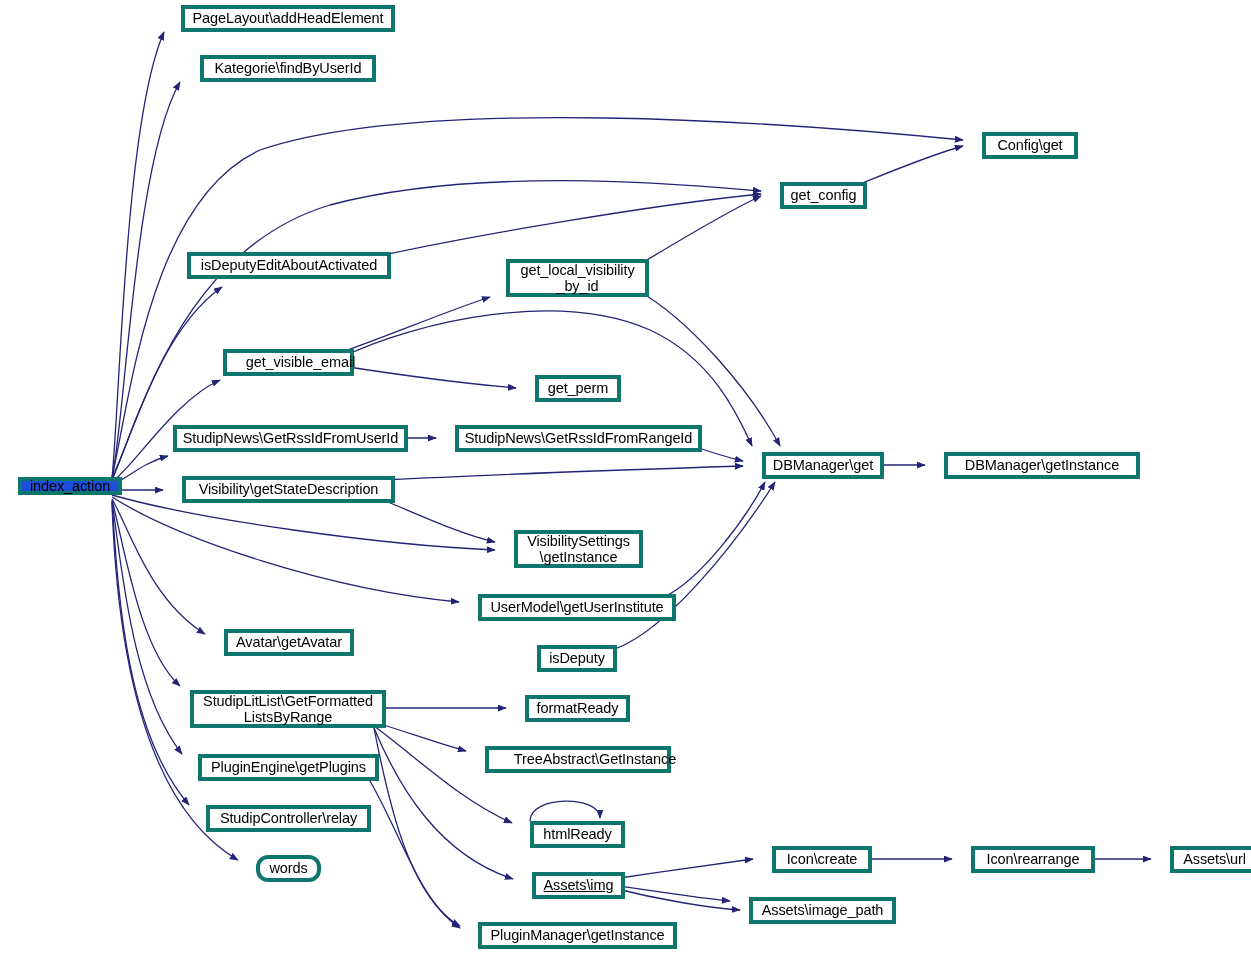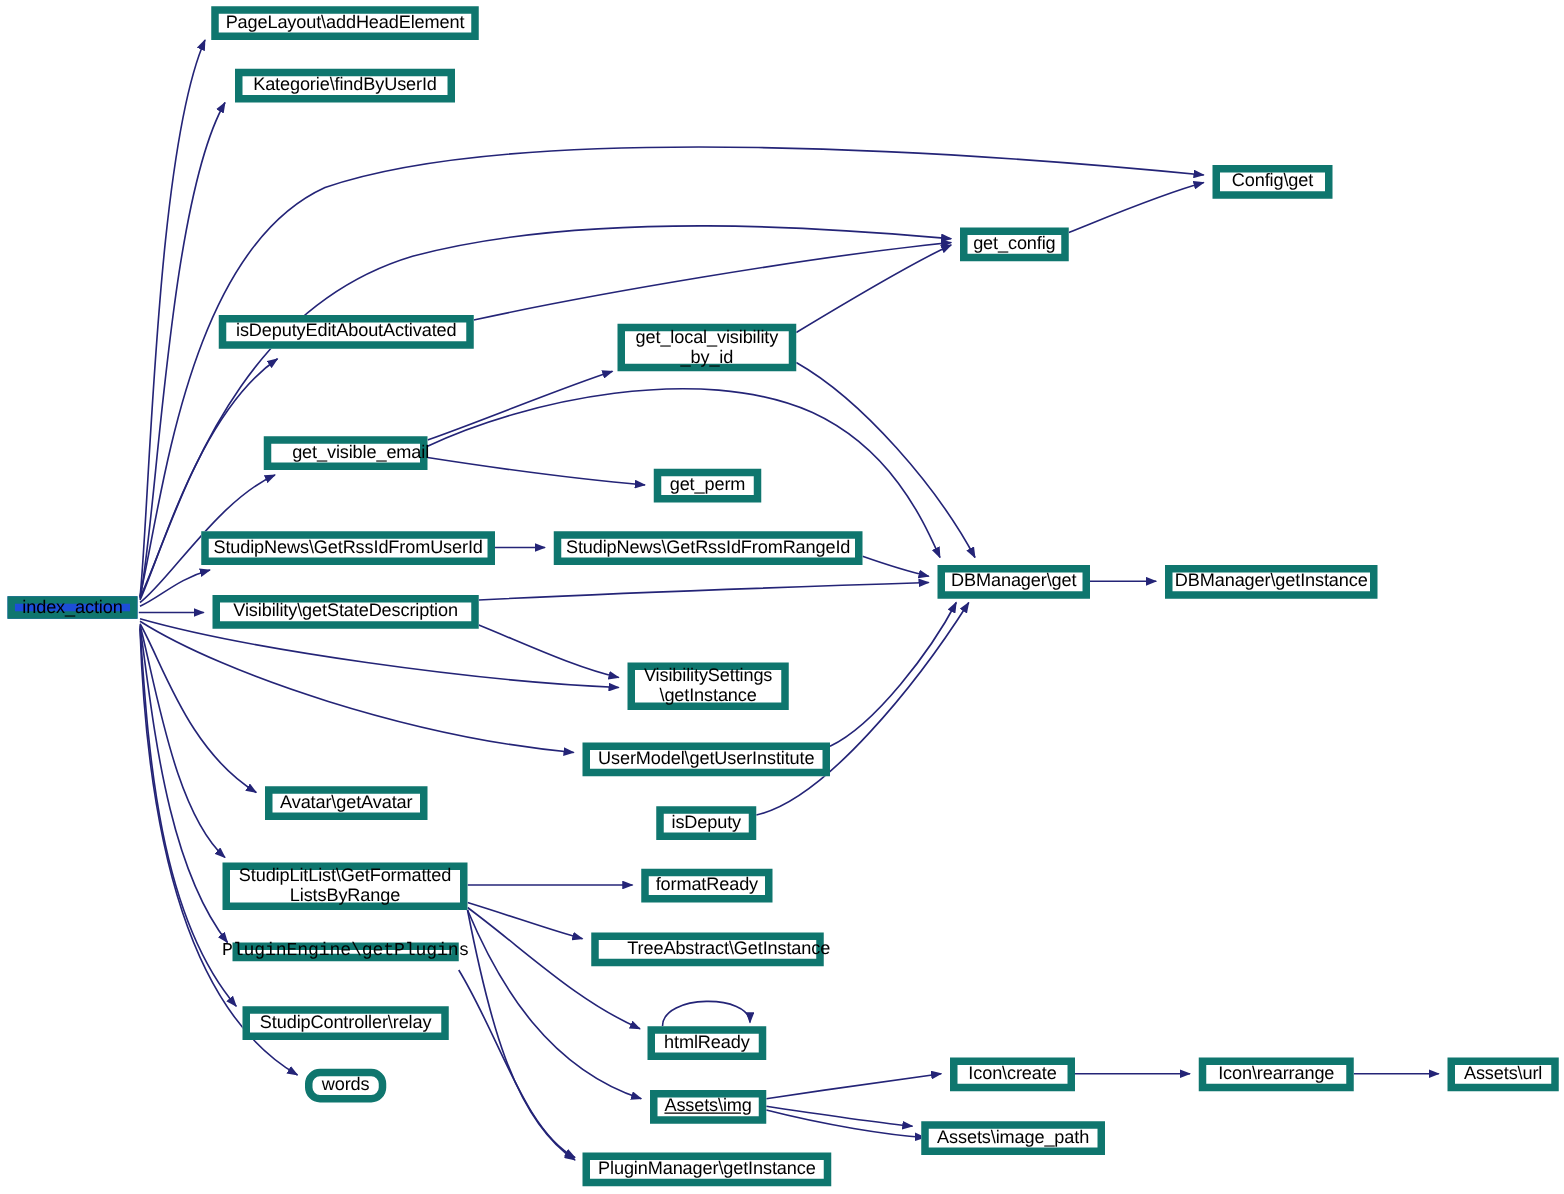--- a/index.html
+++ b/index.html
@@ -20,31 +20,32 @@
     position: absolute;
     left: 0;
     top: 0;
     width: 1251px;
     height: 955px;
     pointer-events: none;
   }
   .node {
     position: absolute;
     box-sizing: border-box;
-    border: 6px solid #0f766e;
+    border: 4px solid #0f766e;
     background: #ffffff;
     color: #000000;
     font-size: 14.5px;
     line-height: 1.12;
     display: flex;
     align-items: center;
     justify-content: center;
     text-align: center;
     white-space: pre-line;
     letter-spacing: -0.1px;
+    margin-left: 12px;
   }
   .node.current {
     background: #bfbfbf;
   }
 </style>
 </head>
 <body>
 
 <div id="graph">
   <svg id="edge-layer" viewBox="0 0 1251 955">
@@ -101,38 +102,38 @@
       <div class="node current" style="left: 6px; top: 477px; width: 104px; height: 18px; background: #1d4ed8;">index_action</div>
       <div class="node" style="left: 169px; top: 5px; width: 214px; height: 27px;">PageLayout\addHeadElement</div>
       <div class="node" style="left: 188px; top: 55px; width: 176px; height: 27px;">Kategorie\findByUserId</div>
       <div class="node" style="left: 175px; top: 252px; width: 204px; height: 27px;">isDeputyEditAboutActivated</div>
       <div class="node" style="left: 211px; top: 349px; width: 131px; height: 27px; padding-left: 24px;">get_visible_email</div>
       <div class="node" style="left: 161px; top: 425px; width: 235px; height: 27px;">StudipNews\GetRssIdFromUserId</div>
       <div class="node" style="left: 170px; top: 476px; width: 213px; height: 27px;">Visibility\getStateDescription</div>
       <div class="node" style="left: 212px; top: 629px; width: 130px; height: 27px;">Avatar\getAvatar</div>
       <div class="node" style="left: 178px; top: 690px; width: 196px; height: 38px;">StudipLitList\GetFormatted
 ListsByRange</div>
-      <div class="node" style="left: 186px; top: 754px; width: 181px; height: 15px; font-family: Liberation Mono, monospace;">PluginEngine\getPlugins</div>
+      <div class="node" style="left: 186px; top: 754px; width: 181px; height: 27px;">PluginEngine\getPlugins</div>
       <div class="node" style="left: 194px; top: 805px; width: 165px; height: 27px;">StudipController\relay</div>
       <div class="node" style="left: 244px; top: 855px; width: 65px; height: 27px; border-radius: 12px;">words</div>
       <div class="node" style="left: 494px; top: 259px; width: 143px; height: 38px;">get_local_visibility
 _by_id</div>
       <div class="node" style="left: 523px; top: 375px; width: 86px; height: 27px;">get_perm</div>
       <div class="node" style="left: 443px; top: 425px; width: 247px; height: 27px;">StudipNews\GetRssIdFromRangeId</div>
       <div class="node" style="left: 502px; top: 530px; width: 129px; height: 38px;">VisibilitySettings
 \getInstance</div>
       <div class="node" style="left: 466px; top: 594px; width: 198px; height: 27px;">UserModel\getUserInstitute</div>
       <div class="node" style="left: 525px; top: 645px; width: 80px; height: 27px;">isDeputy</div>
       <div class="node" style="left: 513px; top: 695px; width: 105px; height: 27px;">formatReady</div>
       <div class="node" style="left: 473px; top: 746px; width: 186px; height: 27px; padding-left: 34px;">TreeAbstract\GetInstance</div>
       <div class="node" style="left: 518px; top: 821px; width: 95px; height: 27px;">htmlReady</div>
       <div class="node" style="left: 520px; top: 872px; width: 93px; height: 27px; text-decoration: underline;">Assets\img</div>
       <div class="node" style="left: 466px; top: 922px; width: 199px; height: 27px;">PluginManager\getInstance</div>
       <div class="node" style="left: 768px; top: 182px; width: 87px; height: 27px;">get_config</div>
       <div class="node" style="left: 970px; top: 132px; width: 96px; height: 27px;">Config\get</div>
       <div class="node" style="left: 750px; top: 452px; width: 122px; height: 27px;">DBManager\get</div>
-      <div class="node" style="left: 932px; top: 452px; width: 170px; height: 27px;">DBManager\getInstance</div>
+      <div class="node" style="left: 932px; top: 452px; width: 196px; height: 27px;">DBManager\getInstance</div>
       <div class="node" style="left: 760px; top: 846px; width: 100px; height: 27px;">Icon\create</div>
       <div class="node" style="left: 959px; top: 846px; width: 124px; height: 27px;">Icon\rearrange</div>
       <div class="node" style="left: 1158px; top: 846px; width: 89px; height: 27px;">Assets\url</div>
       <div class="node" style="left: 737px; top: 897px; width: 147px; height: 27px;">Assets\image_path</div>
     </div>
 </div>
 
 </body></html>

